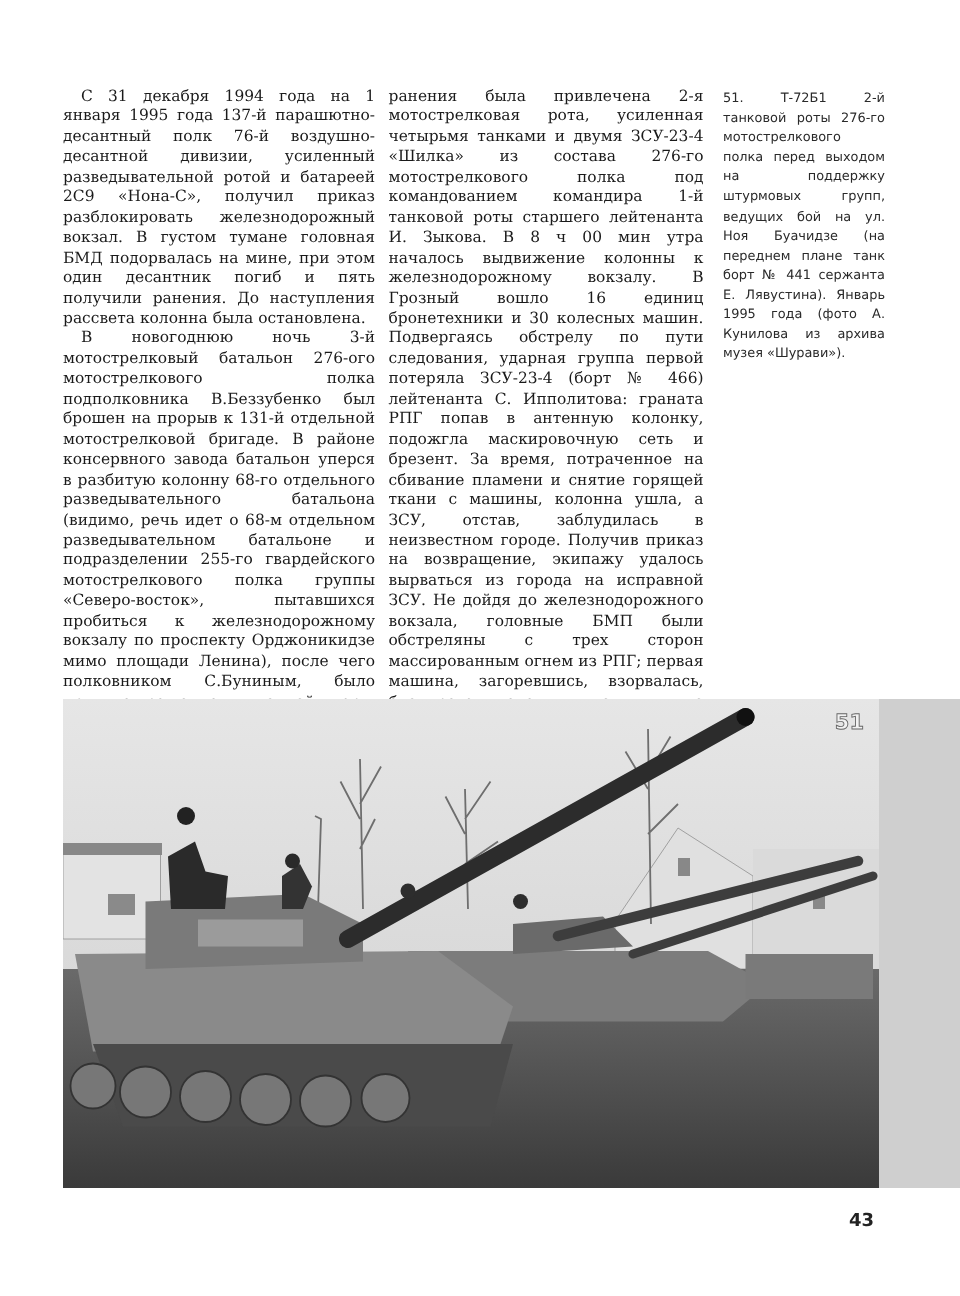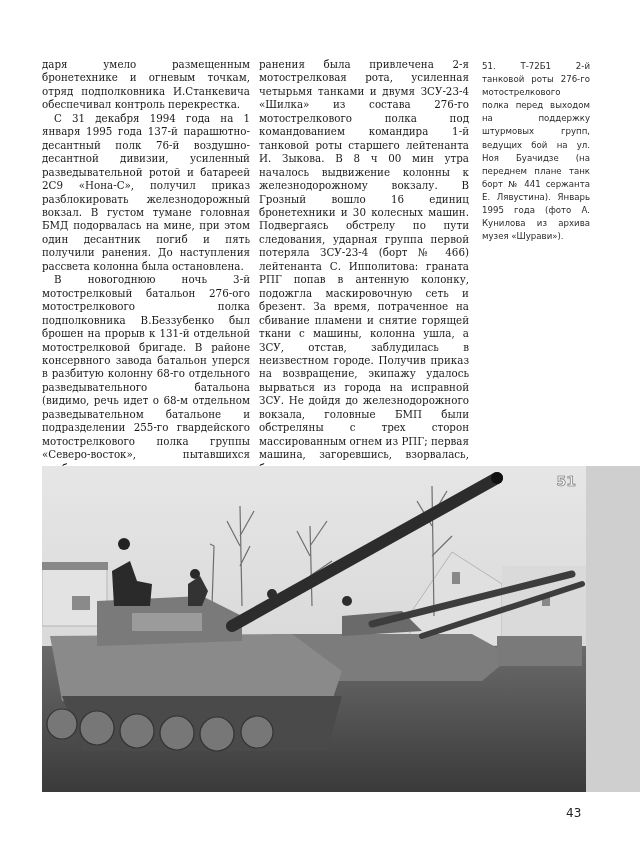--- a/index.html
+++ b/index.html
@@ -5,27 +5,26 @@
   html, body { margin:0; padding:0; background:#ffffff; }
   body { width:640px; height:864px; position:relative; overflow:hidden; font-family:"DejaVu Serif", serif; color:#1a1a1a; }
   .col { position:absolute; top:58px; font-size:10.3px; line-height:13.45px; text-align:justify; }
   .col p { margin:0; text-indent:12px; }
   .col p.cont { text-indent:0; }
   #col1 { left:42px; width:208px; }
   #col2 { left:259px; width:210px; }
   #caption { position:absolute; left:482px; top:60px; width:108px; font-family:"DejaVu Sans", sans-serif; font-size:8.6px; line-height:13.1px; font-weight:normal; color:#2a2a2a; text-align:justify; }
   #photo { position:absolute; left:42px; top:466px; width:640px; height:326px; overflow:hidden; background:#cfcfcf; }
   #photo-num { position:absolute; right:10px; top:6px; font-family:"DejaVu Sans", sans-serif; font-weight:bold; font-size:14px; color:#f2f2f2; -webkit-text-stroke:0.6px #555; }
-  #page-num { position:absolute; left:566px; top:806px; font-family:"DejaVu Sans", sans-serif; font-weight:normal; font-size:12px; color:#222; }
+  #page-num { position:absolute; left:566px; top:806px; font-family:"DejaVu Sans", sans-serif; font-weight:bold; font-size:12px; color:#222; }
 </style>
 </head>
 <body>
 
 <div id="col1" class="col">
-  <p class="cont">даря умело размещенным бронетехнике и огневым точкам, отряд подполковника И.Станкевича обеспечивал контроль перекрестка.</p>
   <p>С 31 декабря 1994 года на 1 января 1995 года 137-й парашютно-десантный полк 76-й воздушно-десантной дивизии, усиленный разведывательной ротой и батареей 2С9 «Нона-С», получил приказ разблокировать железнодорожный вокзал. В густом тумане головная БМД подорвалась на мине, при этом один десантник погиб и пять получили ранения. До наступления рассвета колонна была остановлена.</p>
   <p>В новогоднюю ночь 3-й мотострелковый батальон 276-ого мотострелкового полка подполковника В.Беззубенко был брошен на прорыв к 131-й отдельной мотострелковой бригаде. В районе консервного завода батальон уперся в разбитую колонну 68-го отдельного разведывательного батальона (видимо, речь идет о 68-м отдельном разведывательном батальоне и подразделении 255-го гвардейского мотострелкового полка группы «Северо-восток», пытавшихся пробиться к железнодорожному вокзалу по проспекту Орджоникидзе мимо площади Ленина), после чего полковником С.Буниным, было принято решение – ночной марш прекратить и вернуться на исходные позиции.</p>
   <p>Из резерва «Северной» группировки, основу которой составляли резервы 131-й отдельной мотострелковой бригады, также в спешном порядке была сформирована сводная группа. В качестве ох-</p>
 </div>
 
 <div id="col2" class="col">
   <p class="cont">ранения была привлечена 2-я мотострелковая рота, усиленная четырьмя танками и двумя ЗСУ-23-4 «Шилка» из состава 276-го мотострелкового полка под командованием командира 1-й танковой роты старшего лейтенанта И. Зыкова. В 8 ч 00 мин утра началось выдвижение колонны к железнодорожному вокзалу. В Грозный вошло 16 единиц бронетехники и 30 колесных машин. Подвергаясь обстрелу по пути следования, ударная группа первой потеряла ЗСУ-23-4 (борт № 466) лейтенанта С. Ипполитова: граната РПГ попав в антенную колонку, подожгла маскировочную сеть и брезент. За время, потраченное на сбивание пламени и снятие горящей ткани с машины, колонна ушла, а ЗСУ, отстав, заблудилась в неизвестном городе. Получив приказ на возвращение, экипажу удалось вырваться из города на исправной ЗСУ. Не дойдя до железнодорожного вокзала, головные БМП были обстреляны с трех сторон массированным огнем из РПГ; первая машина, загоревшись, взорвалась, блокировав колонну, что вынудило остальных, укрываясь от огня боевиков, не прекращая движения, уходить в узкие параллельные улицы, разваливая колонну. Колонна рассыпалась на боевые одиночные машины, блуждающие под огнем в поисках выхода из города, и практически вся была уничтожена.</p>
   <p>По воспоминаниям механика-водителя танка Т-72Б1 С. Чуфарова (борт № 416) 1-й танковой роты, дальнейшие события развивались в следующей последовательности: «В город влетели на</p>
 </div>
 

